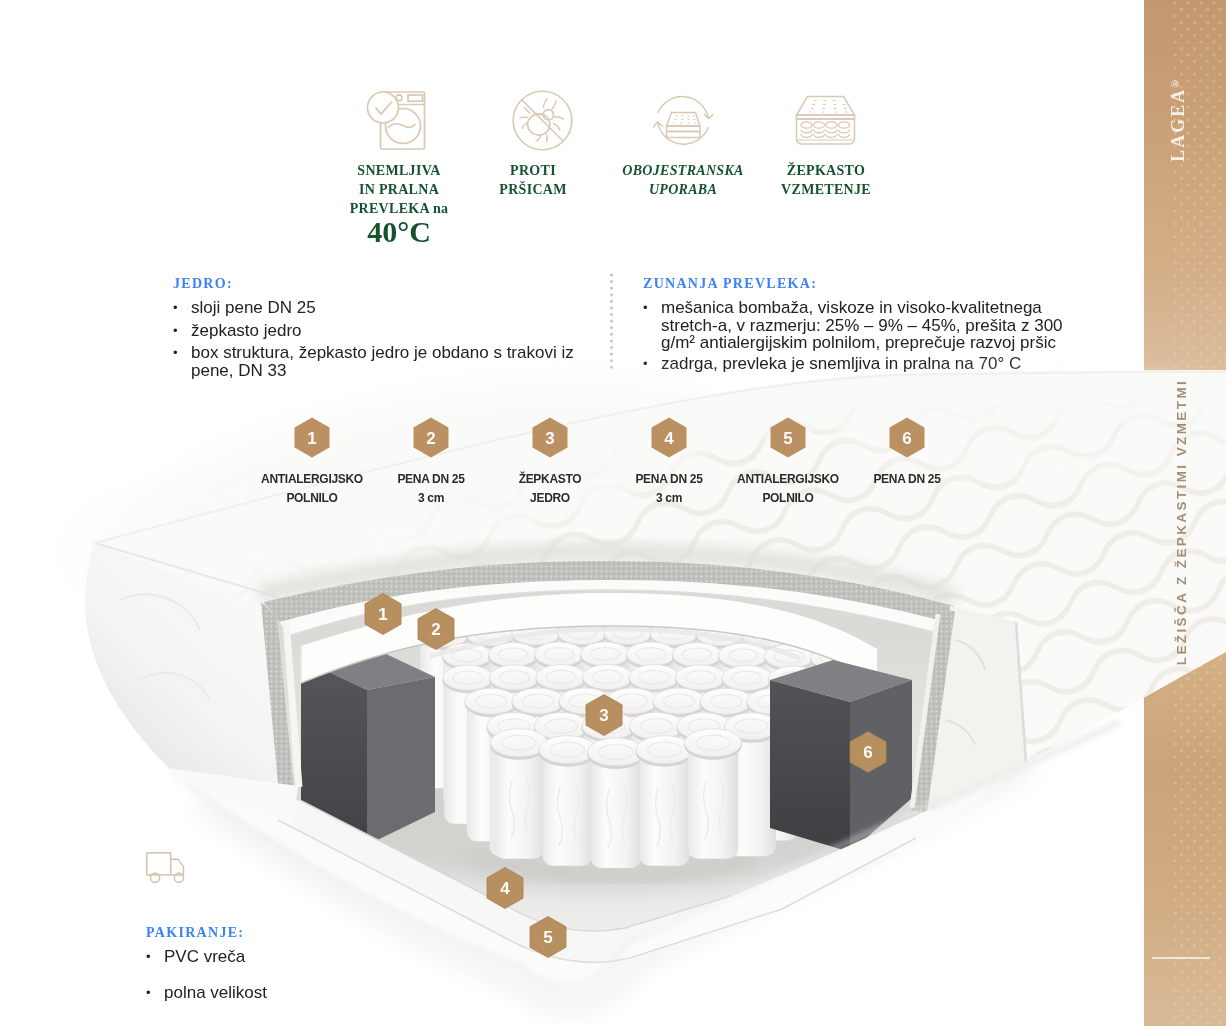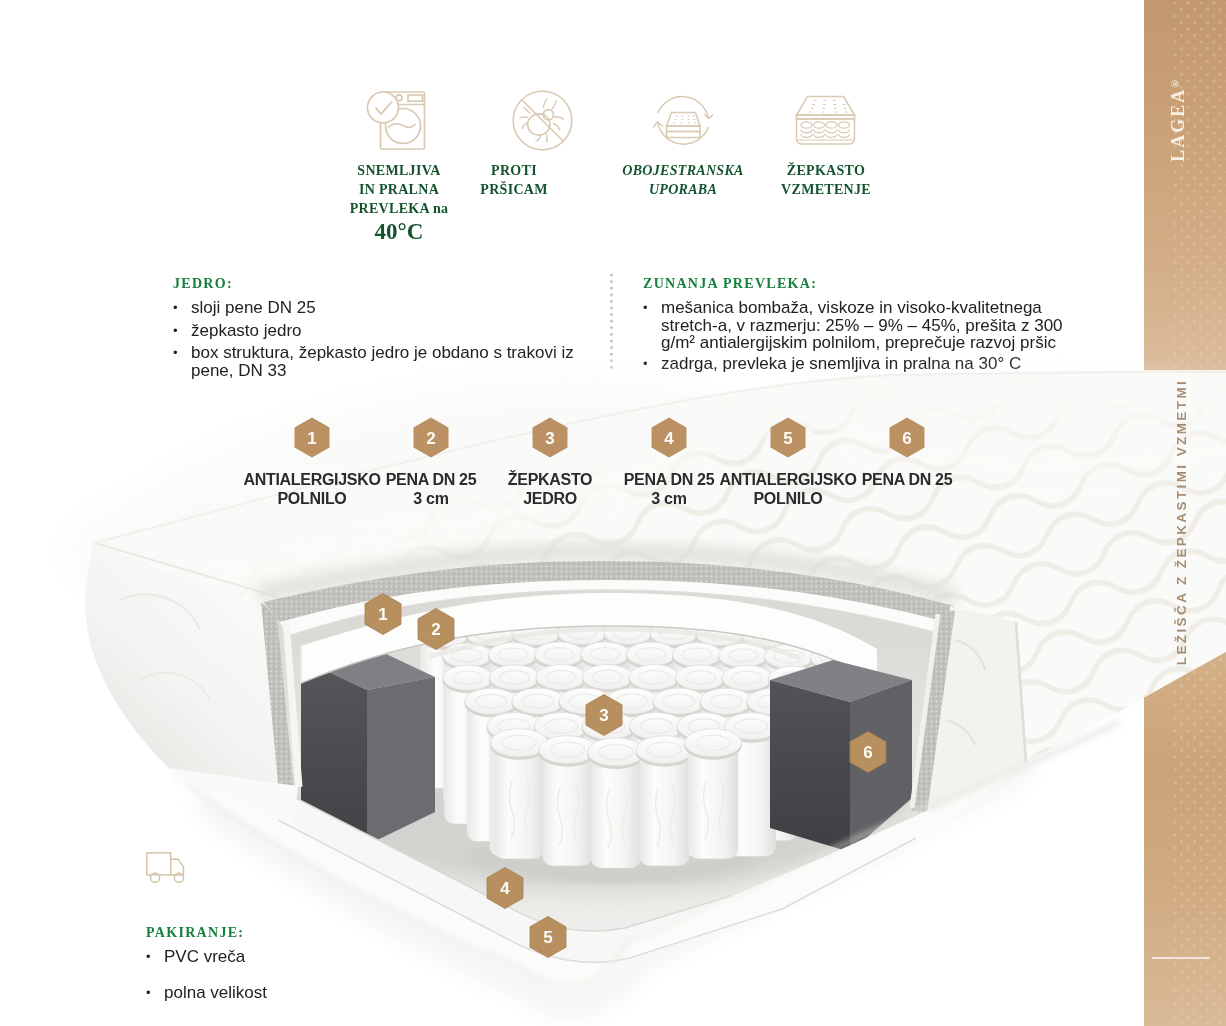--- a/index.html
+++ b/index.html
@@ -1,27 +1,27 @@
 <!DOCTYPE html>
 <html><head>
 <meta charset="utf-8">
 <style>
   html,body{margin:0;padding:0;}
   body{width:1226px;height:1026px;position:relative;background:#fff;overflow:hidden;
        font-family:"Liberation Sans",sans-serif;}
   .abs{position:absolute;}
   .iconlabel{font-family:"Liberation Serif",serif;font-weight:bold;color:#14532d;
        font-size:14px;line-height:19px;text-align:center;letter-spacing:0.3px;}
-  .iconlabel .big{font-size:23px;letter-spacing:0px;line-height:28px;}
-  h3.sec{font-family:"Liberation Serif",serif;font-weight:bold;color:#15803d;
+  .iconlabel .big{font-size:30px;letter-spacing:0px;line-height:28px;}
+  h3.sec{font-family:"Liberation Serif",serif;font-weight:bold;color:#3b82f6;
        font-size:14px;letter-spacing:1.3px;margin:0;}
   ul.b{margin:7px 0 0 0;padding:0;list-style:none;font-size:17px;color:#222;}
   ul.b li{padding-left:30px;position:relative;margin-bottom:5px;line-height:17.5px;}
   ul.b li:before{content:"\2022";position:absolute;left:12px;top:0;color:#222;font-size:13px;}
-  .hexlabel{font-weight:bold;font-size:16px;line-height:19px;color:#2b2b2b;text-align:center;
+  .hexlabel{font-weight:bold;font-size:12px;line-height:19px;color:#2b2b2b;text-align:center;
        letter-spacing:-0.3px;}
   .sidebar{left:1144px;top:0;width:82px;height:1026px;
      background:linear-gradient(180deg,#c29870 0%,#c89f76 10%,#d2ad85 25%,#dbbc9c 36%,#e2c8ab 45%,#d5b28a 62%,#cba378 75%,#cfa97f 85%,#d9ba97 100%);}
   .dots{left:1172px;top:0;width:54px;height:1026px;opacity:.3;
      background-image:radial-gradient(circle 1.3px at 3px 3px, #f0dcbf 0 1.3px, rgba(0,0,0,0) 1.8px),
        radial-gradient(circle 1.3px at 9.5px 9.5px, #f0dcbf 0 1.3px, rgba(0,0,0,0) 1.8px);
      background-size:13px 13px;}
   .vtext{font-weight:bold;white-space:nowrap;transform:rotate(-90deg);transform-origin:center;}
 </style>
 </head>
@@ -55,21 +55,21 @@
   <path d="M 41.8,27 q 6,-1 10,2.5" stroke-width="1.4"></path>
   <path d="M 41,33.5 q 5.5,2 7,7" stroke-width="1.4"></path>
   <path d="M 16.2,27.5 q -5,-1.5 -9,1" stroke-width="1.4"></path>
   <path d="M 15.8,33 q -4.5,1.5 -6,6" stroke-width="1.4"></path>
   <path d="M 18.3,23.5 q -3.5,-3 -6.5,-6.5" stroke-width="1.4"></path>
   <path d="M 29,45.3 q -1.5,4.5 -5.5,6" stroke-width="1.4"></path>
   <path d="M 34.5,44 q 1.5,4.5 0,8.5" stroke-width="1.4"></path>
   <path d="M 9.5,9.5 l 42,42" stroke-width="1.6"></path>
 </svg>
 
-<div class="abs iconlabel" style="left:454px;top:161px;width:120px;">PROTI<br>PRŠICAM</div>
+<div class="abs iconlabel" style="left:473px;top:161px;width:120px;">PROTI<br>PRŠICAM</div>
 
 <svg class="abs" style="left:653px;top:90px" width="60" height="61" viewBox="0 0 60 61" fill="none" stroke="#d9c9b2" stroke-width="1.5">
   <path d="M55.5 37 a26.5 26.5 0 0 1 -51 -5.5"></path>
   <path d="M4.8 23 a26.5 26.5 0 0 1 50.5 5"></path>
   <path d="M51 24 l4.5 4.5 l6 -5" stroke-width="1.4"></path>
   <path d="M10 36.5 l-5.5 -4.5 l-5 6" stroke-width="1.4"></path>
   <path d="M18.5 22.5 h24 l4.5 13.5 h-33.5 z"></path>
   <path d="M13.5 36 h33.5 v5.5 h-33.5 z"></path>
   <path d="M13.5 41.5 h33.5 v4 a2 2 0 0 1 -2 2 h-29.5 a2 2 0 0 1 -2 -2 z"></path>
   <g stroke-width="1.2">
@@ -116,21 +116,21 @@
 </div>
 
 <div class="abs" style="left:610px;top:272px;width:3px;height:100px;
   background-image:radial-gradient(circle 1.2px at 1.5px 3px,#c6c6c6 0 1.2px,rgba(0,0,0,0) 1.7px);
   background-size:3px 6.6px;"></div>
 
 <div class="abs" style="left:643px;top:276px;width:420px;">
   <h3 class="sec">ZUNANJA PREVLEKA:</h3>
   <ul class="b" style="margin-left:-12px;">
     <li style="margin-bottom:3px;">mešanica bombaža, viskoze in visoko-kvalitetnega stretch-a, v razmerju: 25% – 9% – 45%, prešita z 300 g/m² antialergijskim polnilom, preprečuje razvoj pršic</li>
-    <li>zadrga, prevleka je snemljiva in pralna na 30° C</li>
+    <li>zadrga, prevleka je snemljiva in pralna na 70° C</li>
   </ul>
 </div>
 
 <svg class="abs" style="left:0;top:0;z-index:2" width="1226" height="1026" viewBox="0 0 1226 1026">
 <defs>
   <linearGradient id="sprC" x1="0" y1="0" x2="0" y2="1">
     <stop offset="0" stop-color="#fefefd"></stop>
         <stop offset="1" stop-color="#f1f0ee"></stop>
   </linearGradient>
   <linearGradient id="sprB" x1="0" y1="0" x2="1" y2="0">

